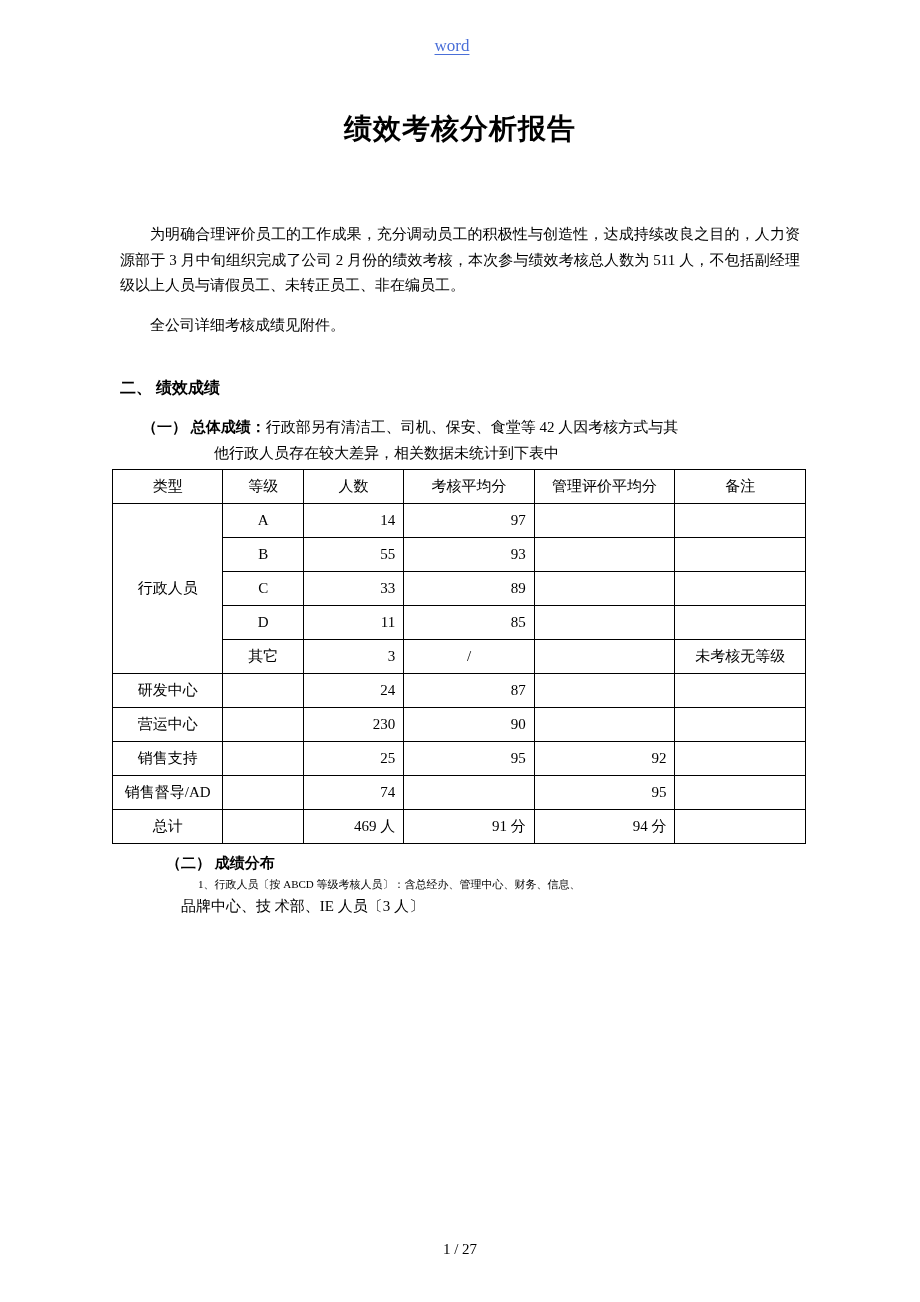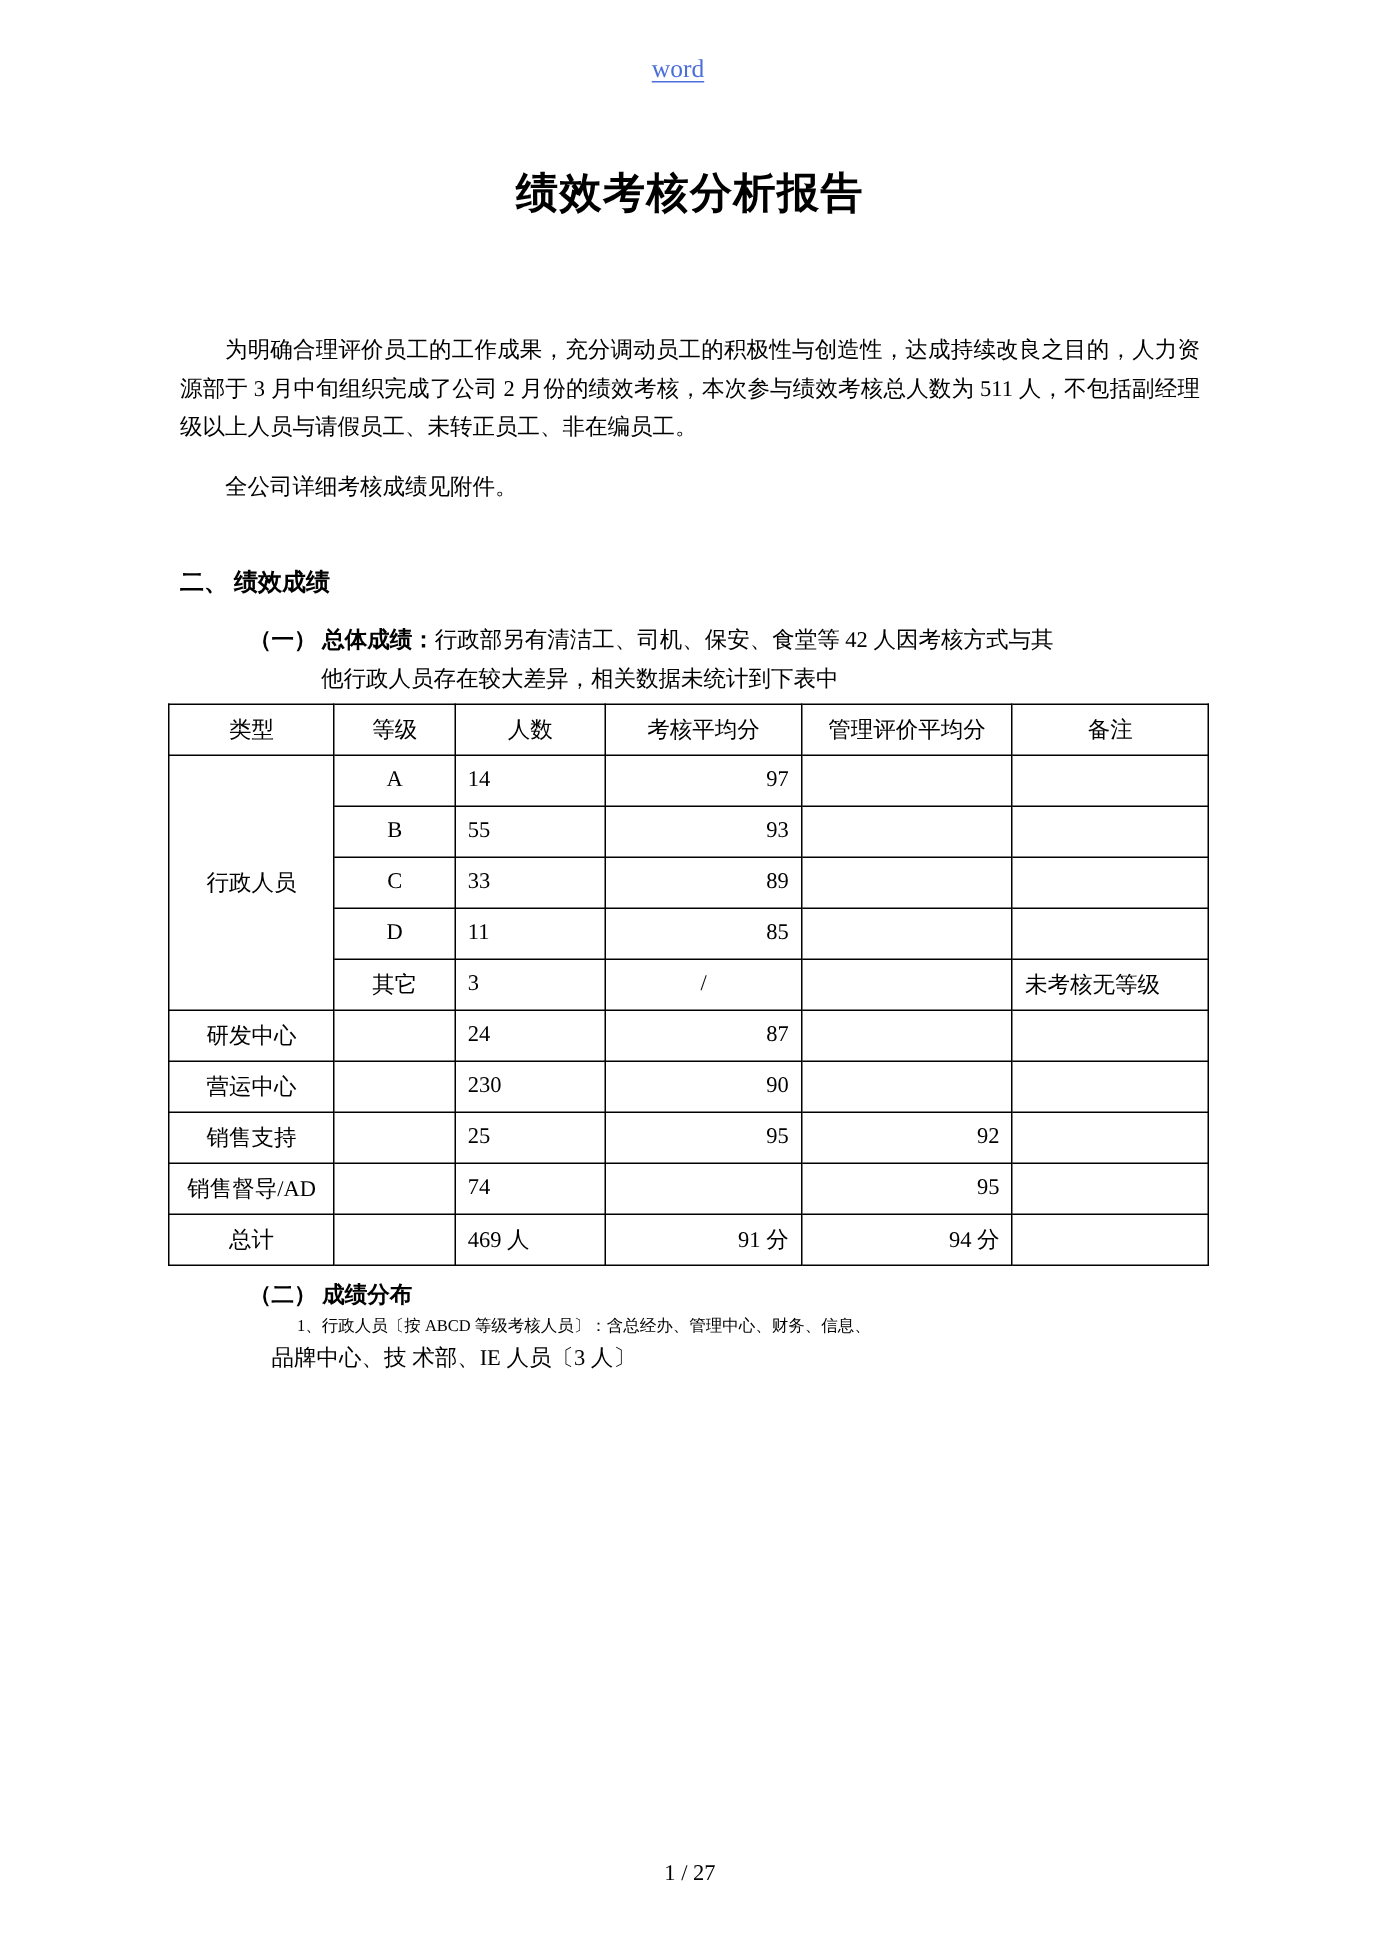--- a/index.html
+++ b/index.html
@@ -49,21 +49,21 @@
     }
     .para-short {
       font-size: 15px;
       line-height: 1.7;
       text-indent: 2em;
       margin-bottom: 40px;
     }
     .sub-heading-row {
       font-size: 15px;
       line-height: 1.6;
-      margin-left: 46px;
+      margin-left: 22px;
       margin-bottom: 2px;
     }
     .sub-heading-row .label {
       font-weight: bold;
     }
     .sub-heading-cont {
       font-size: 15px;
       line-height: 1.6;
       margin-left: 94px;
       margin-bottom: 4px;
@@ -96,24 +96,24 @@
       padding: 6px 8px;
       height: 34px;
       vertical-align: middle;
     }
     table.data th {
       text-align: center;
       font-weight: normal;
     }
     .col-type { width: 110px; text-align: center; }
     .col-grade { width: 80px; text-align: center; }
-    .col-count { width: 100px; padding-right: 24px; }
+    .col-count { width: 100px; text-align: right; padding-right: 24px; }
     .col-avg { width: 130px; text-align: right; padding-right: 24px; }
     .col-mgmt { width: 140px; text-align: right; padding-right: 24px; }
-    .col-note { width: 130px; }
+    .col-note { width: 130px; text-align: center; }
     .left-cell { text-align: center; padding-left: 10px; }
     .center-cell { text-align: center; }
     .footer {
       position: absolute;
       bottom: 44px;
       left: 0;
       right: 0;
       text-align: center;
       font-size: 15px;
     }

